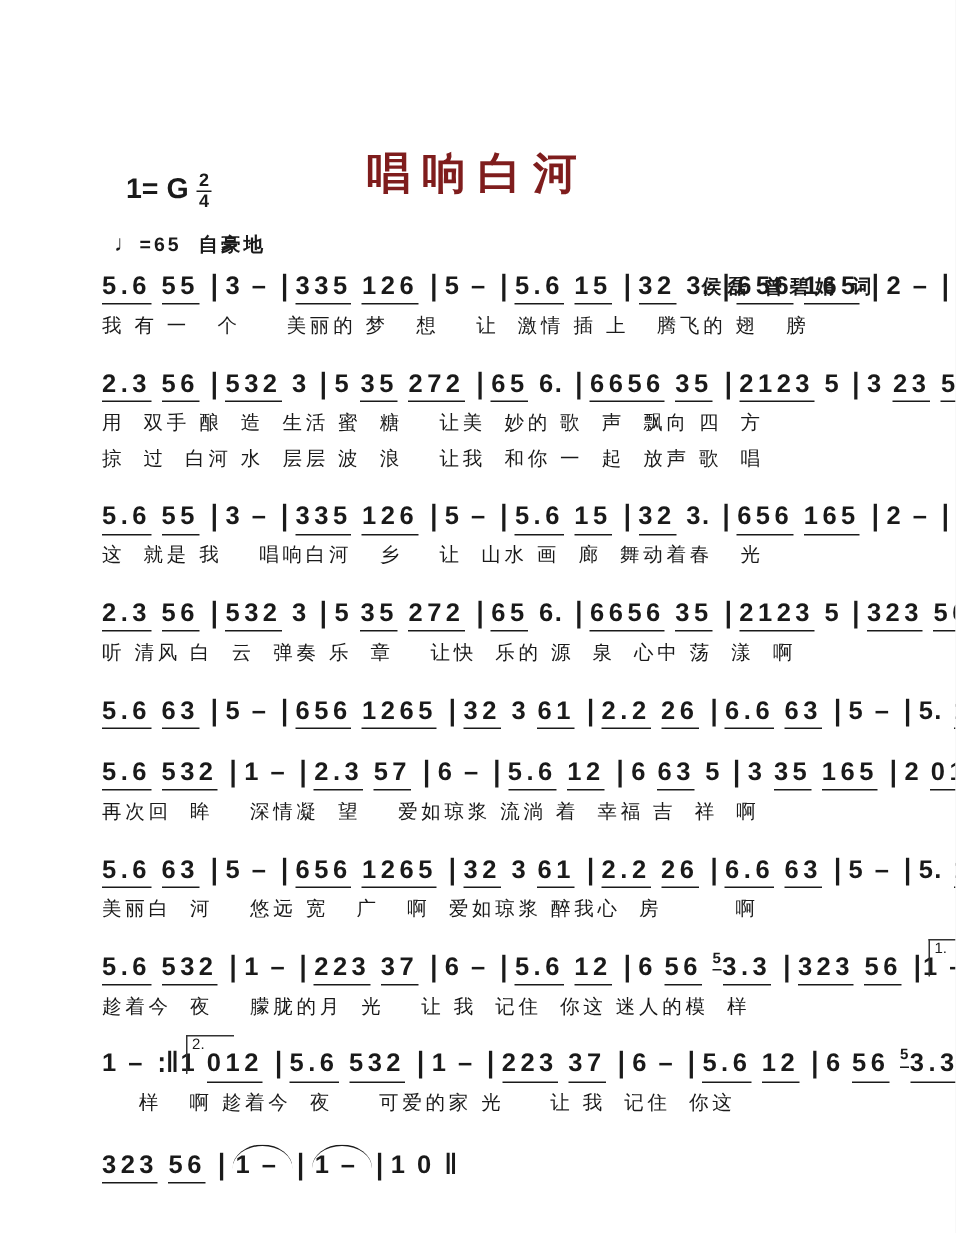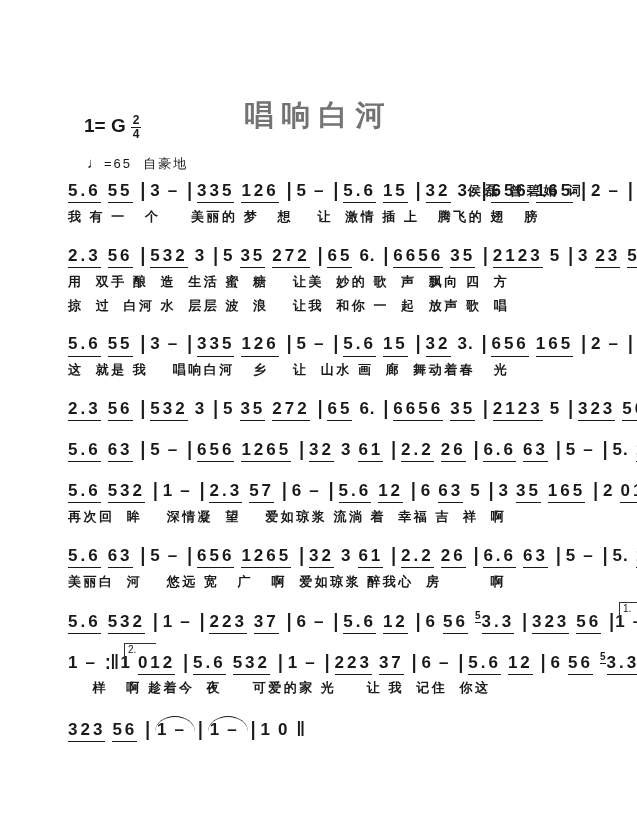--- a/index.html
+++ b/index.html
@@ -28,22 +28,22 @@
   }
   .frac{display:inline-block;vertical-align:middle;text-align:center;font-size:12px;font-weight:bold;line-height:1.05;margin-left:5px;}
   .frac .num{display:block;border-bottom:1.5px solid #1a1a1a;padding:0 2px;}
   .frac .den{display:block;padding:0 2px;}
   #credits{
     position:absolute;top:49px;right:12px;
     font-size:13px;font-weight:bold;
     letter-spacing:4px;line-height:1.55;white-space:pre;
   }
   #tempo-line{
-    position:absolute;top:62px;left:19px;
-    font-size:13px;font-weight:normal;letter-spacing:2px;white-space:nowrap;text-align:right;
+    position:absolute;top:62px;left:8px;
+    font-size:13px;font-weight:bold;letter-spacing:2px;white-space:nowrap;text-align:right;
   }
   #tempo-line .note-glyph{font-size:15px;}
   #systems{position:relative;top:88px;}
   .system{margin-bottom:17px;}
   .notation{
     font-size:17px;font-weight:bold;
     white-space:nowrap;line-height:1.25;
     height:24px;
   }
   .notation span{display:inline-block;}
@@ -58,29 +58,29 @@
     padding:0 20px 12px 3px;margin-right:-36px;
     transform:translateY(-15px);
   }
   .arc{
     border-top:1.6px solid #1a1a1a;
     border-radius:100% 100% 0 0/130% 130% 0 0;
     padding:2px 2px 0 2px;margin-right:2px;
   }
   .lyric{
     font-size:13px;letter-spacing:2.5px;
-    white-space:pre;margin-top:3px;line-height:1.6;font-weight:bold;
+    white-space:pre;margin-top:3px;line-height:1.6;
   }
 </style>
 </head>
 <body>
 
 <div id="page">
 
-  <h1 id="score-title" style="color: #737373;">唱响白河</h1>
+  <h1 id="score-title" style="color: #7f1d1d;">唱响白河</h1>
 
   <div class="header-row">
     <div id="key-sig">
       <span>1= G</span><span class="frac"><span class="num">2</span><span class="den">4</span></span>
     </div>
     <div id="credits">
       <div>侯磊 曾碧娟 词</div>
     </div>
     <div id="tempo-line">
       <span class="note-glyph">♩</span><span>=65</span>&nbsp;&nbsp;<span>自豪地</span>
@@ -96,34 +96,36 @@
         <div class="notation"><span class="beam">2.3</span><span class="beam">56</span><span class="bar">|</span><span class="beam">532</span><span class="tok">3</span><span class="bar">|</span><span class="tok">5</span><span class="beam">35</span><span class="beam">272</span><span class="bar">|</span><span class="beam">65</span><span class="tok">6.</span><span class="bar">|</span><span class="beam">6656</span><span class="beam">35</span><span class="bar">|</span><span class="beam">2123</span><span class="tok">5</span><span class="bar">|</span><span class="tok">3</span><span class="beam">23</span><span class="beam">56</span></div>
         <div class="lyric">用  双手 酿  造  生活 蜜  糖    让美  妙的 歌  声  飘向 四  方</div>
         <div class="lyric">掠  过  白河 水  层层 波  浪    让我  和你 一  起  放声 歌  唱</div>
       </div>
       <div class="system">
         <div class="notation"><span class="beam">5.6</span><span class="beam">55</span><span class="bar">|</span><span class="tok">3</span><span class="tok dash">–</span><span class="bar">|</span><span class="beam">335</span><span class="beam">126</span><span class="bar">|</span><span class="tok">5</span><span class="tok dash">–</span><span class="bar">|</span><span class="beam">5.6</span><span class="beam">15</span><span class="bar">|</span><span class="beam">32</span><span class="tok">3.</span><span class="bar">|</span><span class="beam">656</span><span class="beam">165</span><span class="bar">|</span><span class="tok">2</span><span class="tok dash">–</span><span class="bar">|</span></div>
         <div class="lyric">这  就是 我    唱响白河   乡    让  山水 画  廊  舞动着春   光</div>
       </div>
       <div class="system">
         <div class="notation"><span class="beam">2.3</span><span class="beam">56</span><span class="bar">|</span><span class="beam">532</span><span class="tok">3</span><span class="bar">|</span><span class="tok">5</span><span class="beam">35</span><span class="beam">272</span><span class="bar">|</span><span class="beam">65</span><span class="tok">6.</span><span class="bar">|</span><span class="beam">6656</span><span class="beam">35</span><span class="bar">|</span><span class="beam">2123</span><span class="tok">5</span><span class="bar">|</span><span class="beam">323</span><span class="beam">56</span></div>
+        <div class="lyric">听 清风 白  云  弹奏 乐  章    让快  乐的 源  泉  心中 荡  漾  啊</div>
       </div>
       <div class="system">
         <div class="notation"><span class="beam">5.6</span><span class="beam">63</span><span class="bar">|</span><span class="tok">5</span><span class="tok dash">–</span><span class="bar">|</span><span class="beam">656</span><span class="beam">1265</span><span class="bar">|</span><span class="beam">32</span><span class="tok">3</span><span class="beam">61</span><span class="bar">|</span><span class="beam">2.2</span><span class="beam">26</span><span class="bar">|</span><span class="beam">6.6</span><span class="beam">63</span><span class="bar">|</span><span class="tok">5</span><span class="tok dash">–</span><span class="bar">|</span><span class="tok">5.</span><span class="beam">12</span></div>
       </div>
       <div class="system">
         <div class="notation"><span class="beam">5.6</span><span class="beam">532</span><span class="bar">|</span><span class="tok">1</span><span class="tok dash">–</span><span class="bar">|</span><span class="beam">2.3</span><span class="beam">57</span><span class="bar">|</span><span class="tok">6</span><span class="tok dash">–</span><span class="bar">|</span><span class="beam">5.6</span><span class="beam">12</span><span class="bar">|</span><span class="tok">6</span><span class="beam">63</span><span class="tok">5</span><span class="bar">|</span><span class="tok">3</span><span class="beam">35</span><span class="beam">165</span><span class="bar">|</span><span class="tok">2</span><span class="beam">012</span></div>
         <div class="lyric">再次回  眸    深情凝  望    爱如琼浆 流淌 着  幸福 吉  祥  啊</div>
       </div>
       <div class="system">
         <div class="notation"><span class="beam">5.6</span><span class="beam">63</span><span class="bar">|</span><span class="tok">5</span><span class="tok dash">–</span><span class="bar">|</span><span class="beam">656</span><span class="beam">1265</span><span class="bar">|</span><span class="beam">32</span><span class="tok">3</span><span class="beam">61</span><span class="bar">|</span><span class="beam">2.2</span><span class="beam">26</span><span class="bar">|</span><span class="beam">6.6</span><span class="beam">63</span><span class="bar">|</span><span class="tok">5</span><span class="tok dash">–</span><span class="bar">|</span><span class="tok">5.</span><span class="beam">12</span></div>
         <div class="lyric">美丽白  河    悠远 宽   广   啊  爱如琼浆 醉我心  房        啊</div>
       </div>
       <div class="system">
         <div class="notation"><span class="beam">5.6</span><span class="beam">532</span><span class="bar">|</span><span class="tok">1</span><span class="tok dash">–</span><span class="bar">|</span><span class="beam">223</span><span class="beam">37</span><span class="bar">|</span><span class="tok">6</span><span class="tok dash">–</span><span class="bar">|</span><span class="beam">5.6</span><span class="beam">12</span><span class="bar">|</span><span class="tok">6</span><span class="beam">56</span><span class="grace">5</span><span class="beam">3.3</span><span class="bar">|</span><span class="beam">323</span><span class="beam">56</span><span class="bar">|</span><span class="volta">1.</span><span class="tok">1</span><span class="tok dash">–</span></div>
+        <div class="lyric">趁着今  夜    朦胧的月  光    让 我  记住  你这 迷人的模  样</div>
       </div>
       <div class="system">
         <div class="notation"><span class="tok">1</span><span class="tok dash">–</span><span class="bar">:‖</span><span class="volta">2.</span><span class="tok">1</span><span class="beam">012</span><span class="bar">|</span><span class="beam">5.6</span><span class="beam">532</span><span class="bar">|</span><span class="tok">1</span><span class="tok dash">–</span><span class="bar">|</span><span class="beam">223</span><span class="beam">37</span><span class="bar">|</span><span class="tok">6</span><span class="tok dash">–</span><span class="bar">|</span><span class="beam">5.6</span><span class="beam">12</span><span class="bar">|</span><span class="tok">6</span><span class="beam">56</span><span class="grace">5</span><span class="beam">3.3</span></div>
         <div class="lyric">    样   啊 趁着今  夜     可爱的家 光     让 我  记住  你这</div>
       </div>
       <div class="system">
         <div class="notation"><span class="beam">323</span><span class="beam">56</span><span class="bar">|</span><span class="arc"><span class="tok">1</span><span class="tok dash">–</span></span><span class="bar">|</span><span class="arc"><span class="tok">1</span><span class="tok dash">–</span></span><span class="bar">|</span><span class="tok">1</span><span class="tok">0</span><span class="bar">‖</span></div>
       </div>
     </div>
 

